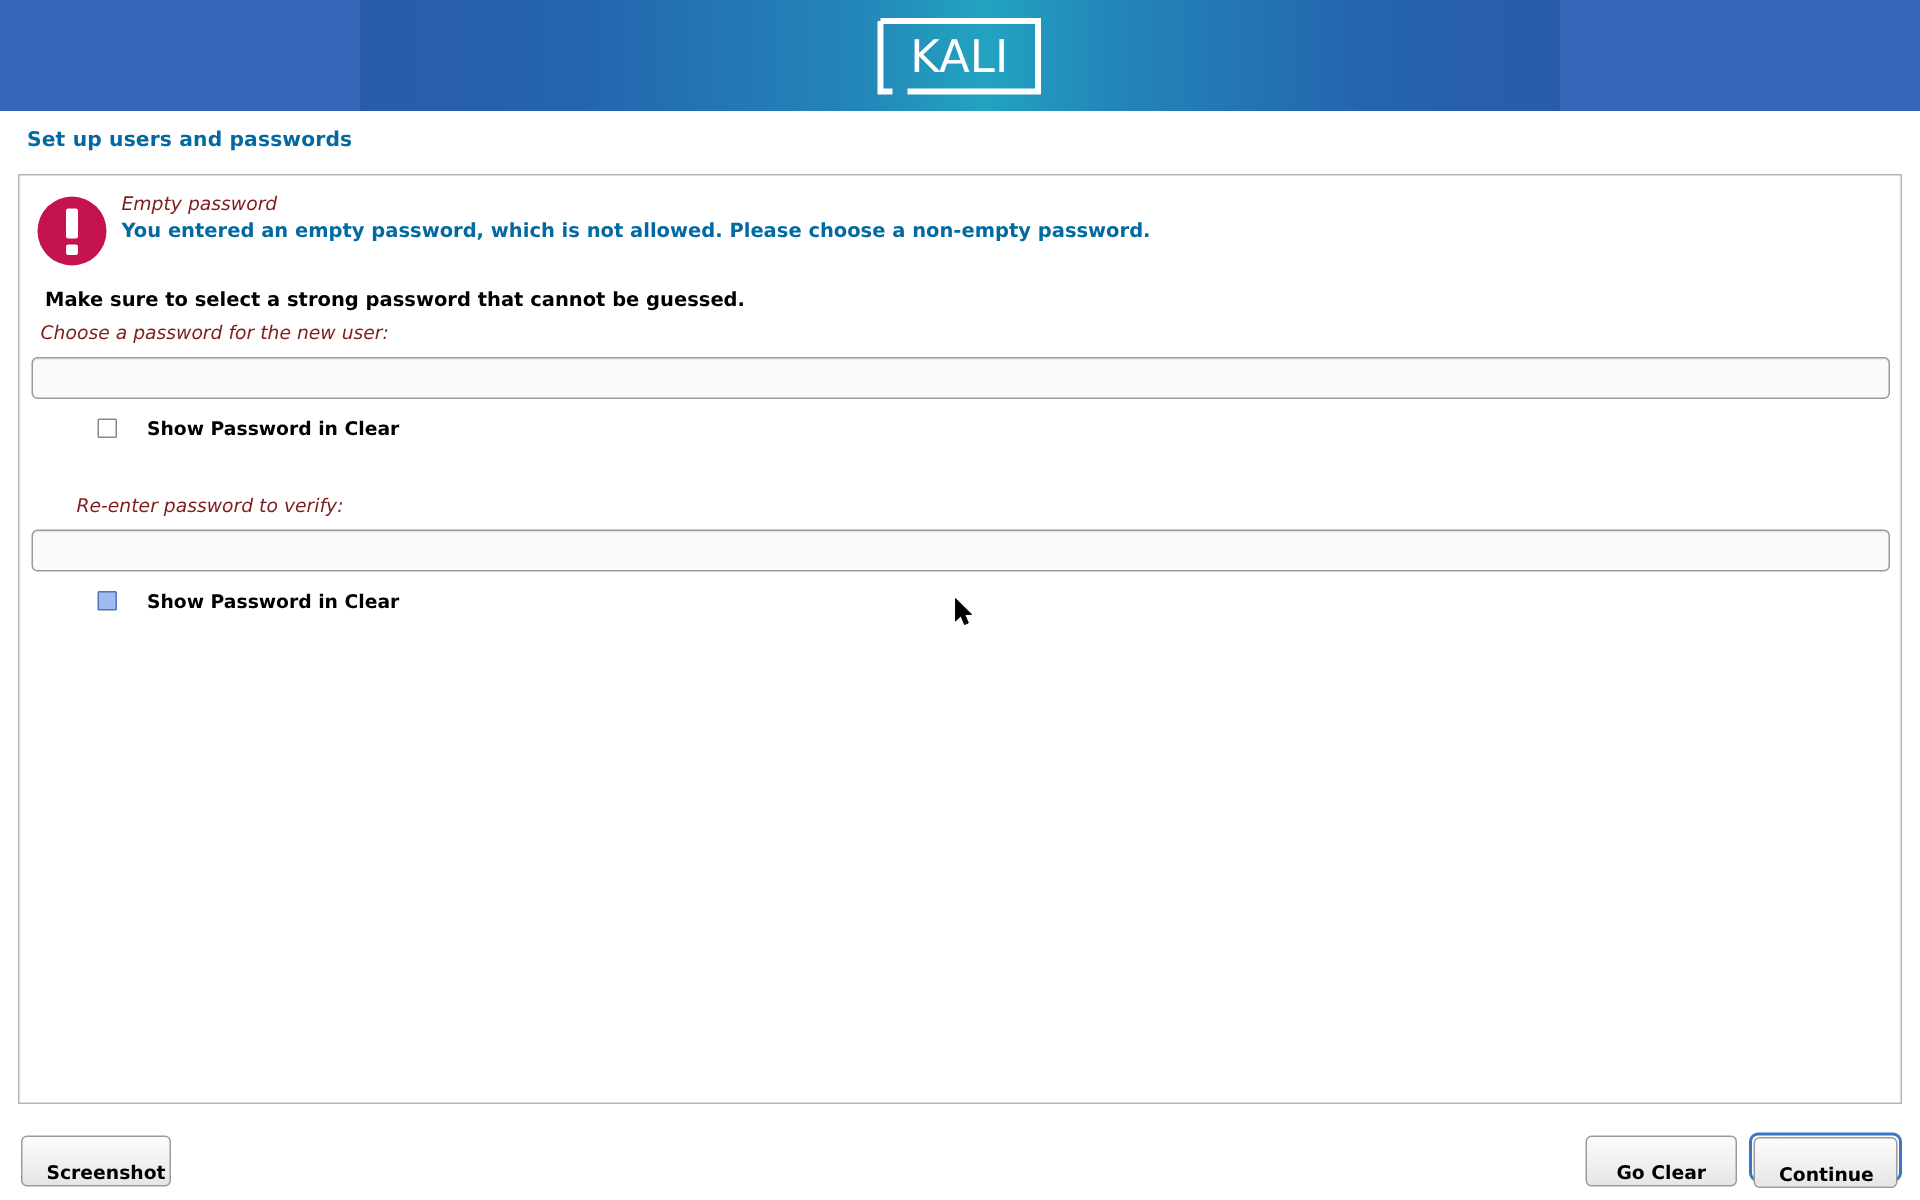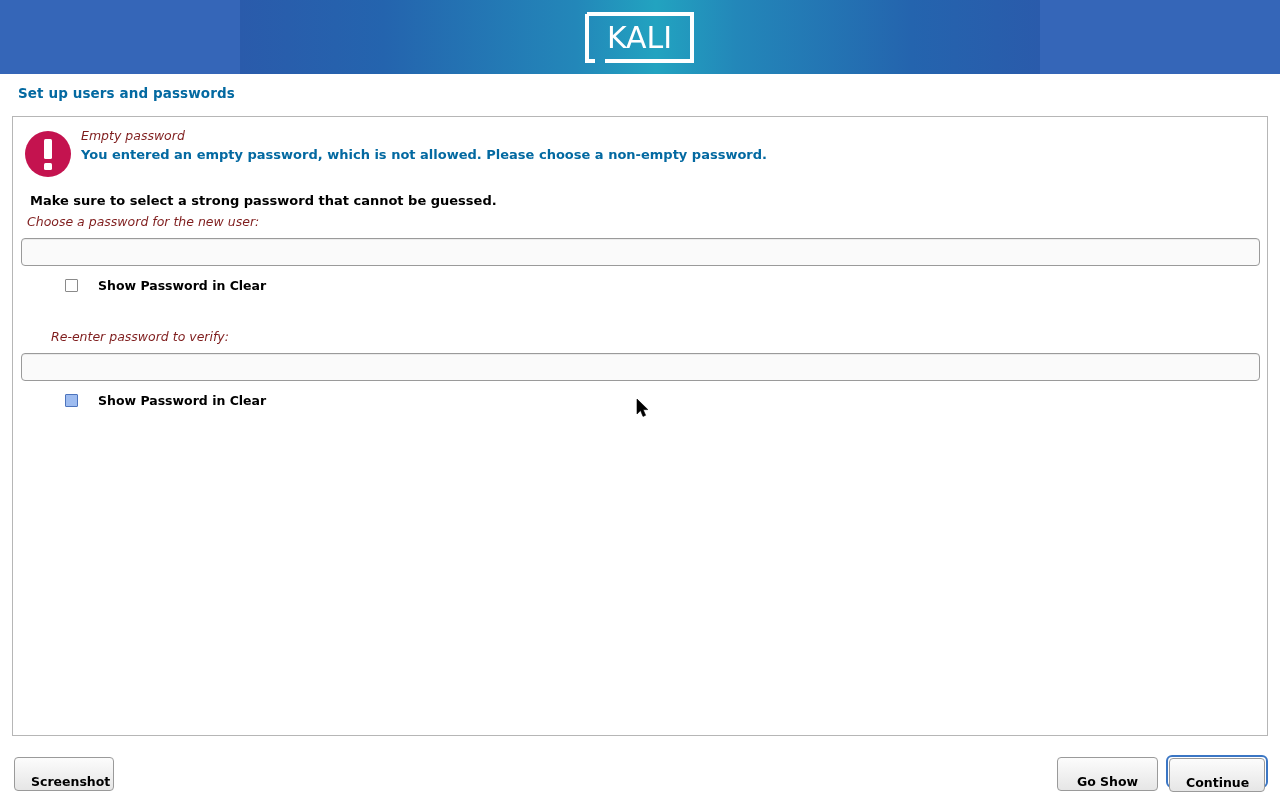--- a/index.html
+++ b/index.html
@@ -273,21 +273,21 @@
   <input id="input-verify" class="pw-input" type="password" value="" placeholder="" style="">
 
   <div id="checkrow-2" class="checkrow">
     <span class="chk focused"></span>
     <span class="chk-label">Show Password in Clear</span>
   </div>
 </div>
 
 <button id="btn-screenshot" class="btn">Screenshot</button>
 
-<button id="btn-goback" class="btn">Go Show</button>
+<button id="btn-goback" class="btn">Go Clear</button>
 
 <div id="btn-continue-wrap">
   <button id="btn-continue" class="btn">Continue</button>
 </div>
 
 <div id="cursor">
   <svg width="13" height="20" viewBox="0 0 13 20" xmlns="http://www.w3.org/2000/svg">
     <path d="M1 1 L1 16 L4.6 12.6 L7 18.4 L9.6 17.3 L7.2 11.7 L11.8 11.6 Z" fill="#000000" stroke="#000000" stroke-width="0.6" stroke-linejoin="round"></path>
   </svg>
 </div>

